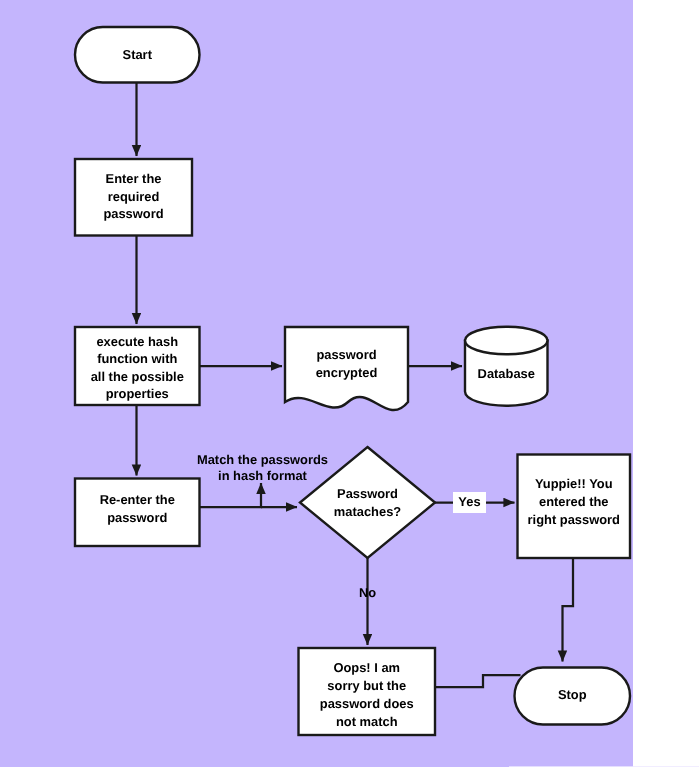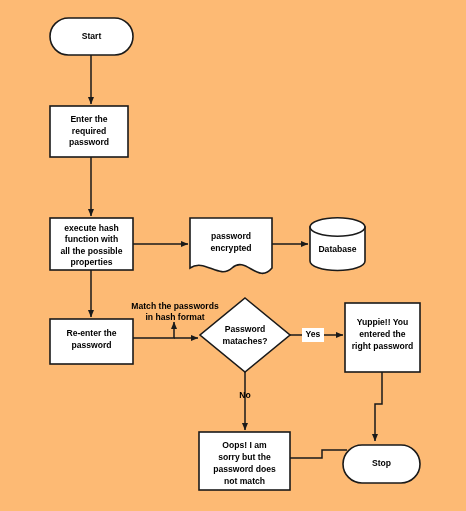--- a/index.html
+++ b/index.html
@@ -2,23 +2,23 @@
 <html><head>
 <meta charset="utf-8">
 <style>
   html, body {
     margin: 0;
     padding: 0;
     background: #ffffff;
   }
   #canvas {
     position: relative;
-    width: 466px;
+    width: 422px;
     height: 511px;
-    background: #fdba74;
+    background: #c4b5fd;
     overflow: hidden;
     font-family: "Liberation Sans", sans-serif;
   }
   svg#flow {
     display: block;
     width: 466px;
     height: 511px;
   }
   .shape-outline {
     fill: #ffffff;

